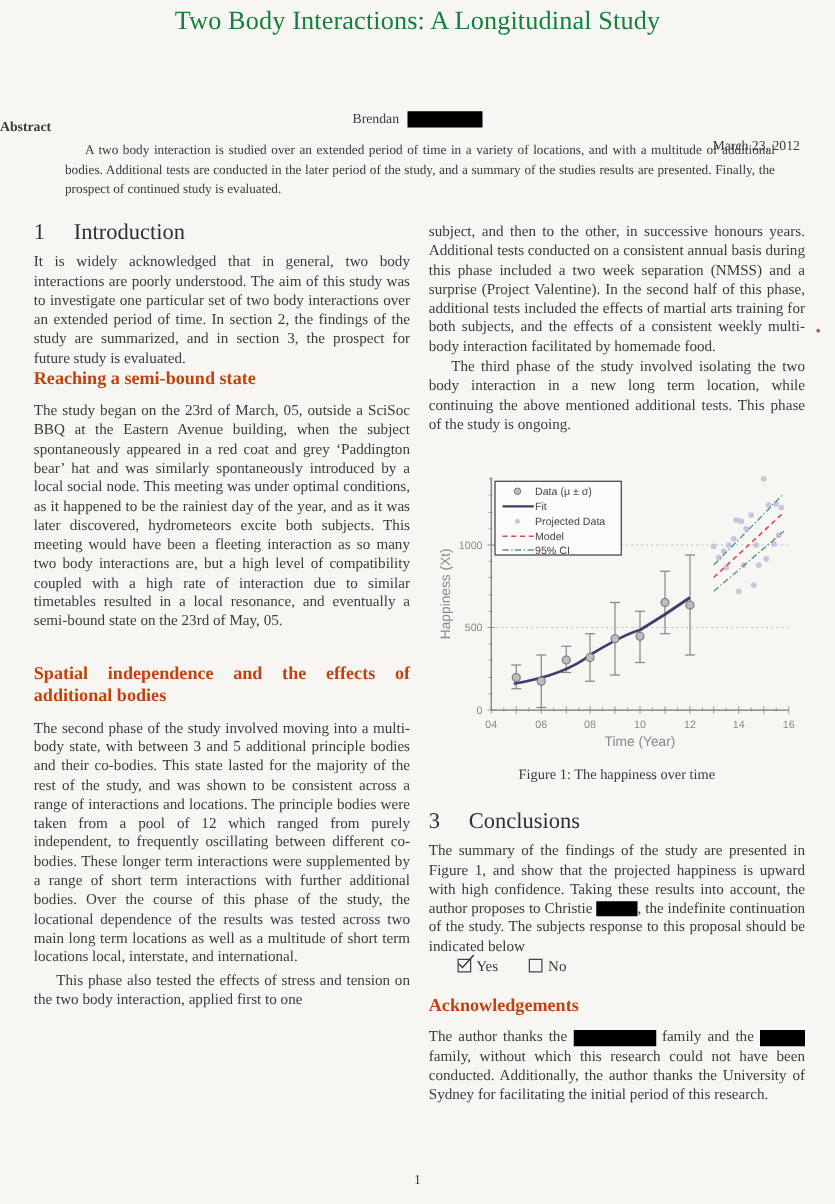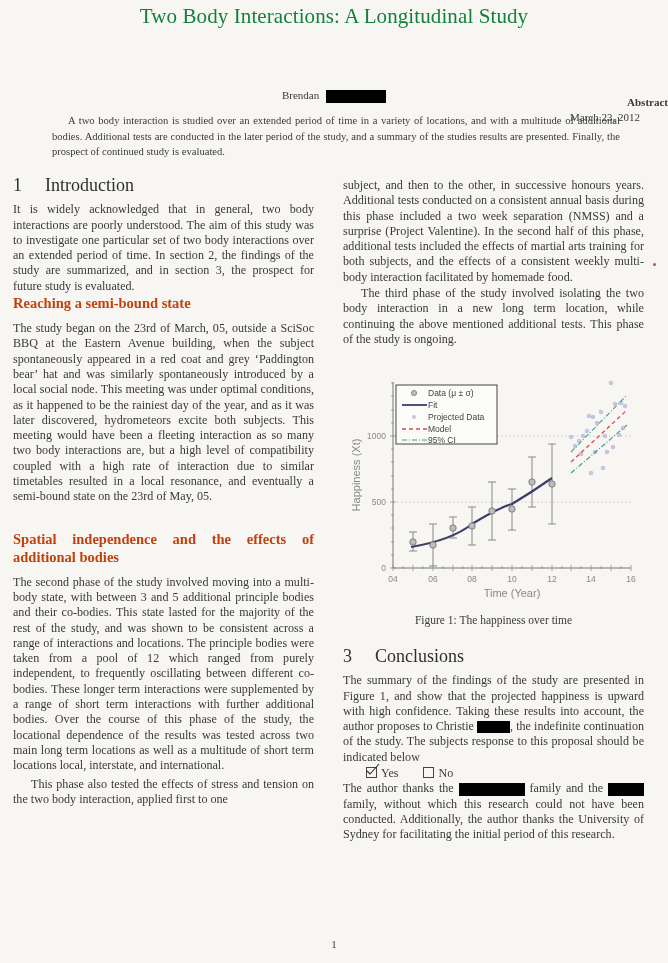--- a/index.html
+++ b/index.html
@@ -7,21 +7,21 @@
     width:668px; height:963px; overflow:hidden; position:relative;
     background:#f7f6f3;
     font-family:"DejaVu Serif", "Liberation Serif", serif;
     color:#3a3a3a;
   }
   .abs { position:absolute; }
   .title { left:0; width:668px; top:4px; text-align:center; font-size:21px; letter-spacing:0.1px; color:#15803d; font-family:"Liberation Serif", serif; }
   .author { left:0; width:668px; top:41px; text-align:center; font-size:11px; font-family:Liberation Serif, serif;margin-top:48px; }
   .redact { display:inline-block; background:#000; vertical-align:middle; }
   .date { left:0; width:640px; top:67px; text-align:right; font-size:11px; font-family:"Liberation Serif", serif;margin-top:44px; }
-  .abs-head { left:0; width:668px; top:96px; text-align:right; font-size:11px; font-weight:bold; font-family:"Liberation Serif", serif; }
+  .abs-head { left:0; width:668px; top:96px; text-align:left; font-size:11px; font-weight:bold; font-family:"Liberation Serif", serif; }
   .abs-body { left:52px; width:568px; top:113px; font-size:10.6px; line-height:15.5px; text-align:justify; font-family:"Liberation Serif", serif; text-indent:16px; }
   .col { font-family:"Liberation Serif", serif; font-size:12.1px; line-height:15.3px; text-align:justify; hyphens:auto; }
   .col p { margin:0; }
   .indent { text-indent:18px; }
   .h1 { font-size:18px; font-weight:normal; font-family:"Liberation Serif", serif; color:#2f2f2f; }
   .h1 .num { display:inline-block; width:32px; }
   .h2 { font-size:14.5px; font-weight:bold; font-family:"Liberation Serif", serif; color:#c2410c; line-height:18px; }
   .caption { font-size:11.5px; text-align:center; font-family:"Liberation Serif", serif; }
   .checkbox-row { font-size:12px; font-family:"Liberation Serif", serif; }
   .box { display:inline-block; width:9px; height:9px; border:1px solid #444; vertical-align:-1px; margin-right:4px; position:relative; }
@@ -34,21 +34,21 @@
 <div class="abs title">Two Body Interactions: A Longitudinal Study</div>
 <div class="abs author">
   <span>Brendan</span>
   <span class="redact" style="width:60px;height:13px;margin-left:4px;"></span>
 </div>
 <div class="abs date">March 23, 2012</div>
 
 <div class="abs abs-head">Abstract</div>
 <div class="abs abs-body">A two body interaction is studied over an extended period of time in a variety of locations, and with a multitude of additional bodies. Additional tests are conducted in the later period of the study, and a summary of the studies results are presented. Finally, the prospect of continued study is evaluated.</div>
 
-<div class="abs col" style="left:13px; width:301px; top:178px;">
+<div class="abs col" style="left:27px; width:301px; top:178px;">
   <div class="h1" style="margin-bottom:9px;">
     <span class="num">1</span><span>Introduction</span>
   </div>
   <p>It is widely acknowledged that in general, two body interactions are poorly understood. The aim of this study was to investigate one particular set of two body interactions over an extended period of time. In section 2, the findings of the study are summarized, and in section 3, the prospect for future study is evaluated.</p>
 
   <div class="h2" style="margin-bottom:9px;">Reaching a semi-bound state</div>
   <p>The study began on the 23rd of March, 05, outside a SciSoc BBQ at the Eastern Avenue building, when the subject spontaneously appeared in a red coat and grey ‘Paddington bear’ hat and was similarly spontaneously introduced by a local social node. This meeting was under optimal conditions, as it happened to be the rainiest day of the year, and as it was later discovered, hydrometeors excite both subjects. This meeting would have been a fleeting interaction as so many two body interactions are, but a high level of compatibility coupled with a high rate of interaction due to similar timetables resulted in a local resonance, and eventually a semi-bound state on the 23rd of May, 05.</p>
 
   <div class="h2" style="margin-top:25px; margin-bottom:9px;">Spatial independence and the effects of additional bodies</div>
   <p>The second phase of the study involved moving into a multi-body state, with between 3 and 5 additional principle bodies and their co-bodies. This state lasted for the majority of the rest of the study, and was shown to be consistent across a range of interactions and locations. The principle bodies were taken from a pool of 12 which ranged from purely independent, to frequently oscillating between different co-bodies. These longer term interactions were supplemented by a range of short term interactions with further additional bodies. Over the course of this phase of the study, the locational dependence of the results was tested across two main long term locations as well as a multitude of short term locations local, interstate, and international.</p>
@@ -233,20 +233,21 @@
         <svg width="14" height="14" style="position:absolute;left:-1px;top:-6px;">
             <path d="M1 9 L4 12 L13 2" stroke="#333" stroke-width="1.1" fill="none"></path>
           </svg>
       </span><span>Yes</span>
     </span>
     <span>
       <span class="box"></span><span>No</span>
     </span>
   </div>
 
+  <div class="h2" style="margin-top:15px; margin-bottom:8px;">Acknowledgements</div>
   <p>
     <span>The author thanks the</span>
     <span class="redact" style="width:66px;height:13px;"></span>
     <span>family and the</span>
     <span class="redact" style="width:36px;height:13px;"></span>
     <span>family, without which this research could not have been conducted. Additionally, the author thanks the University of Sydney for facilitating the initial period of this research.</span>
   </p>
 </div>
 
 <div class="abs pagenum">1</div>

